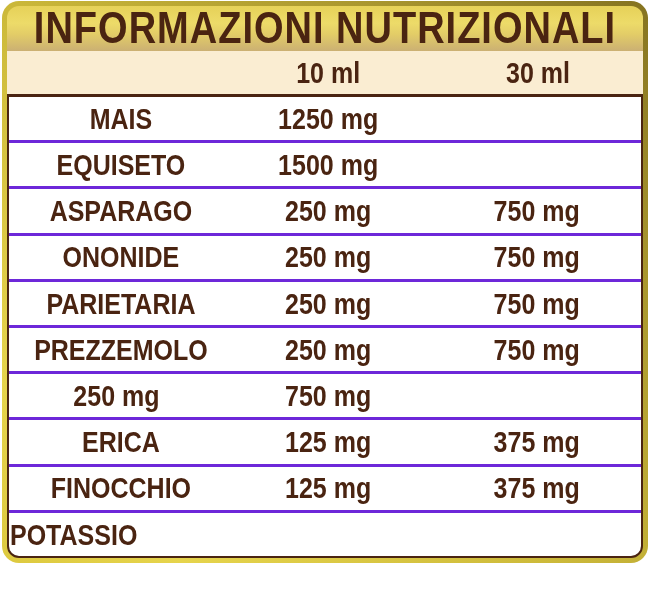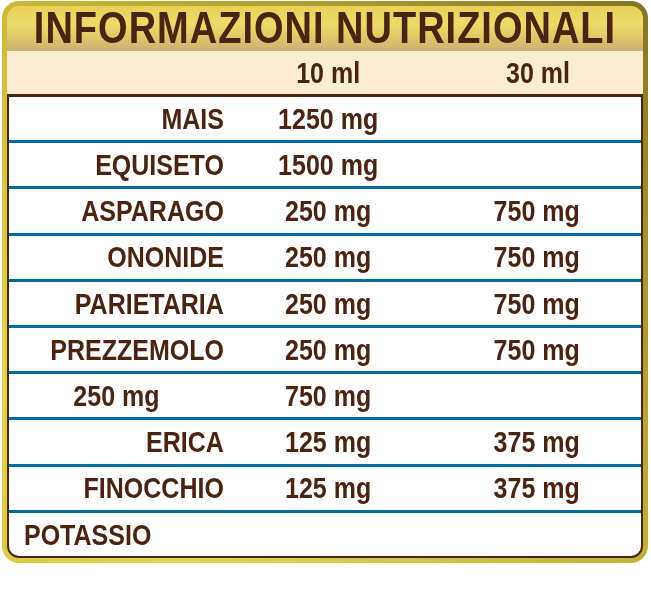--- a/index.html
+++ b/index.html
@@ -52,21 +52,21 @@
     display: flex;
     flex-direction: column;
     overflow: hidden;
   }
   .row {
     flex: 1 1 0;
     display: grid;
     grid-template-columns: 34% 33% 33%;
     align-items: center;
   }
-  .row + .row { border-top: 3px solid #0369a1; }
+  .row + .row { border-top: 3px solid #6d28d9; }
   .row.last {
     display: flex;
     justify-content: space-between;
     align-items: center;
     padding: 0 5px 0 0;
   }
   .t {
     display: inline-block;
     font-weight: bold;
     color: #4a2411;
@@ -75,24 +75,24 @@
     transform: scaleY(1.2);
     letter-spacing: 0px;
   }
   .title {
     font-size: 38px;
     letter-spacing: 1px;
     transform: scaleY(1.15);
   }
   .colh { font-size: 27px; }
   .cell { overflow: visible; }
-  .cell.label { padding-left: 9px; text-align: right; }
+  .cell.label { padding-left: 9px; text-align: center; }
   .cell.val  { text-align: center; }
   .cell .t   { font-size: 25px; }
-  .row.last .label-cell { padding-left: 15px; }
+  .row.last .label-cell { padding-left: 1px; }
   .row.last .t { font-size: 24px; }
   .row.last .label-cell .t { font-size: 25px; }
 </style>
 </head>
 <body>
 
 <div class="frame">
   <div class="inner">
 
     <div class="band">

